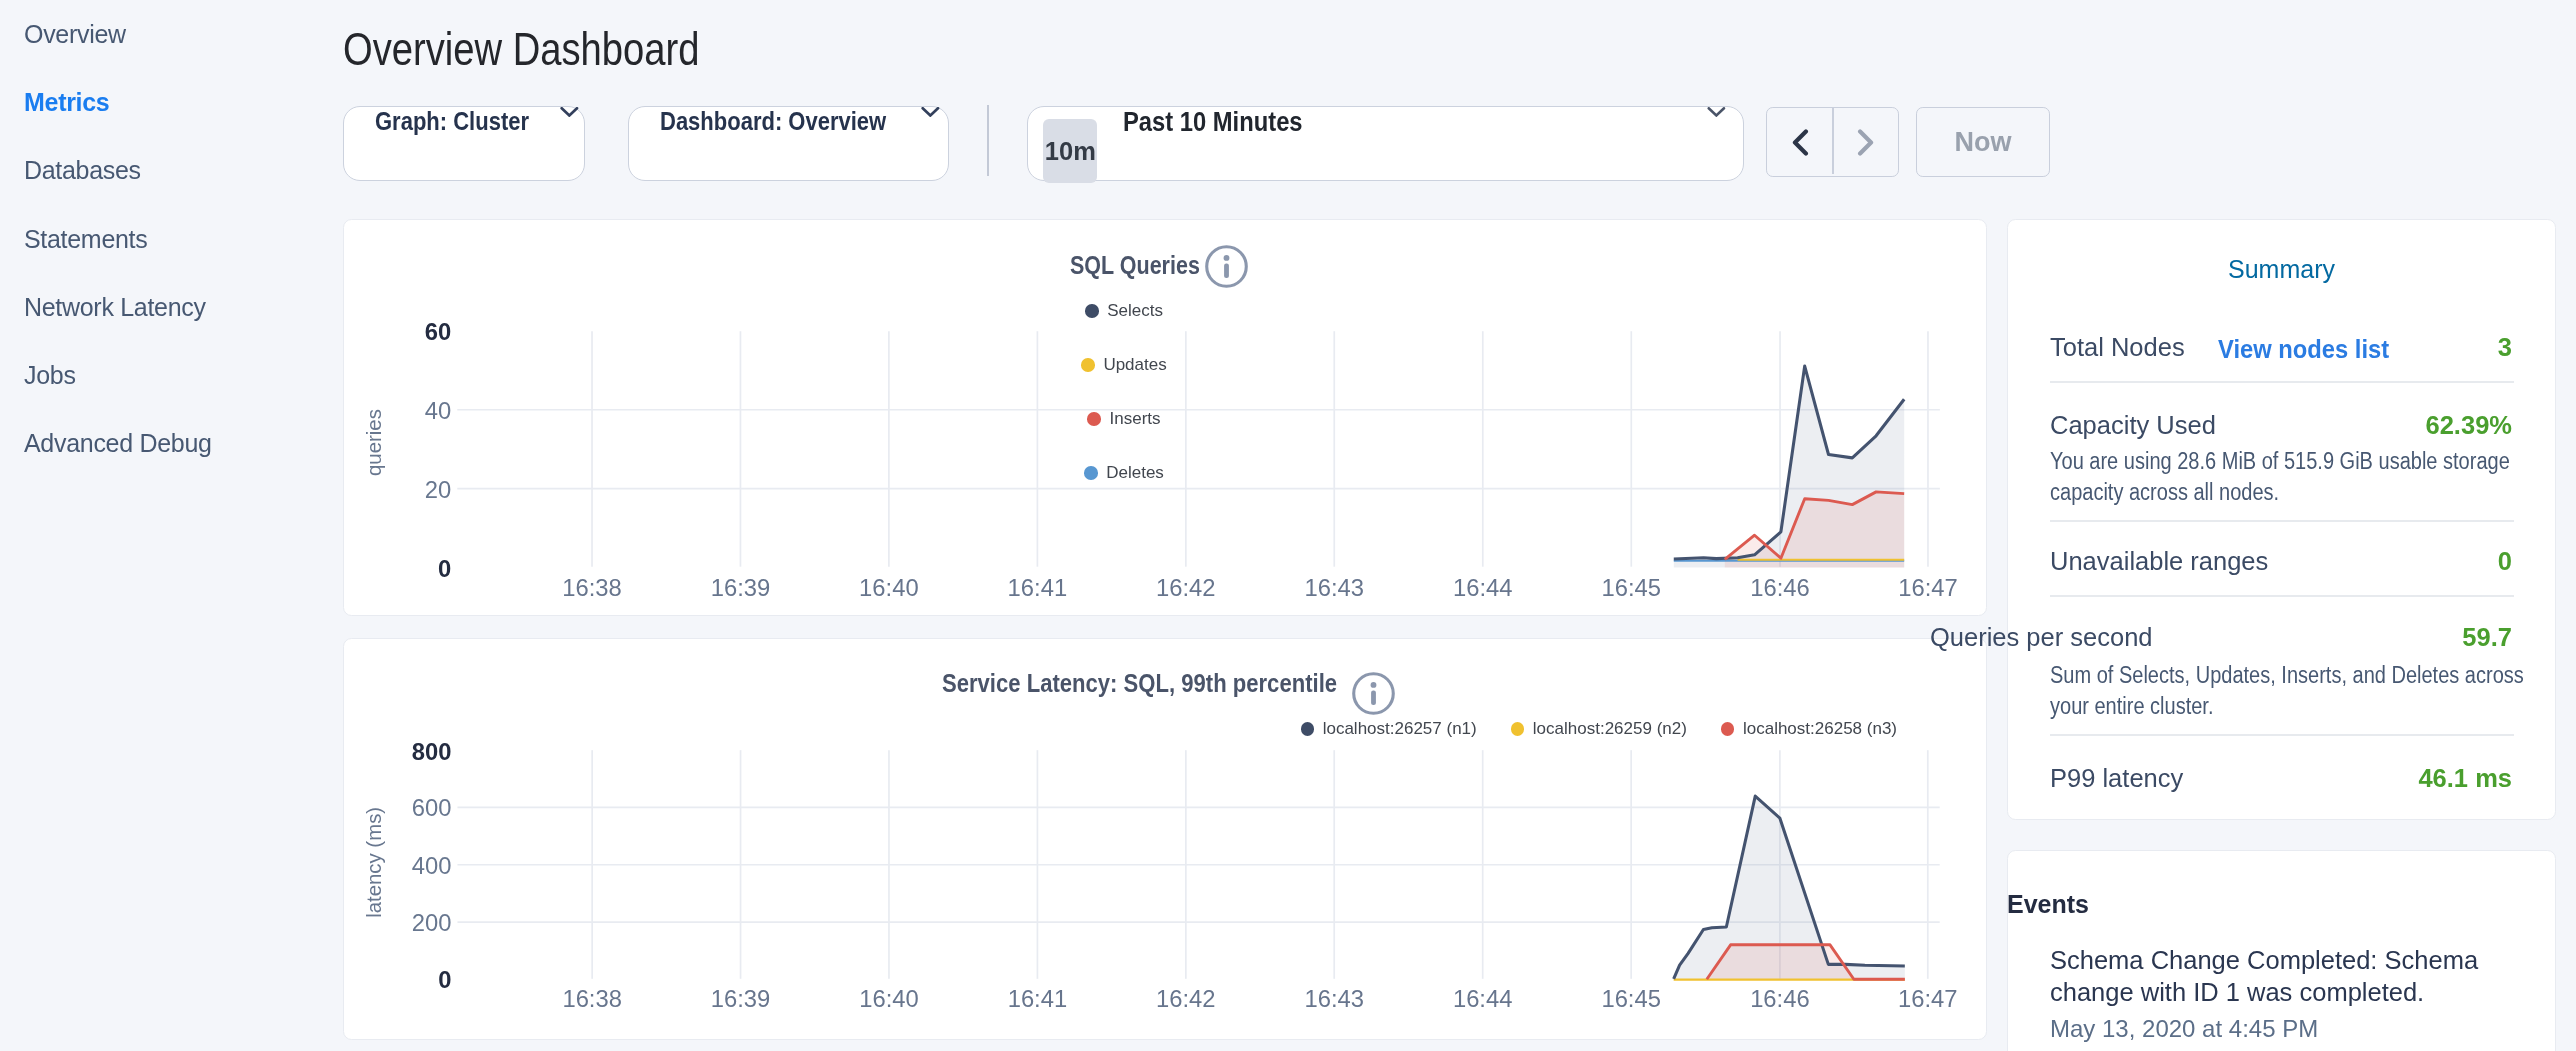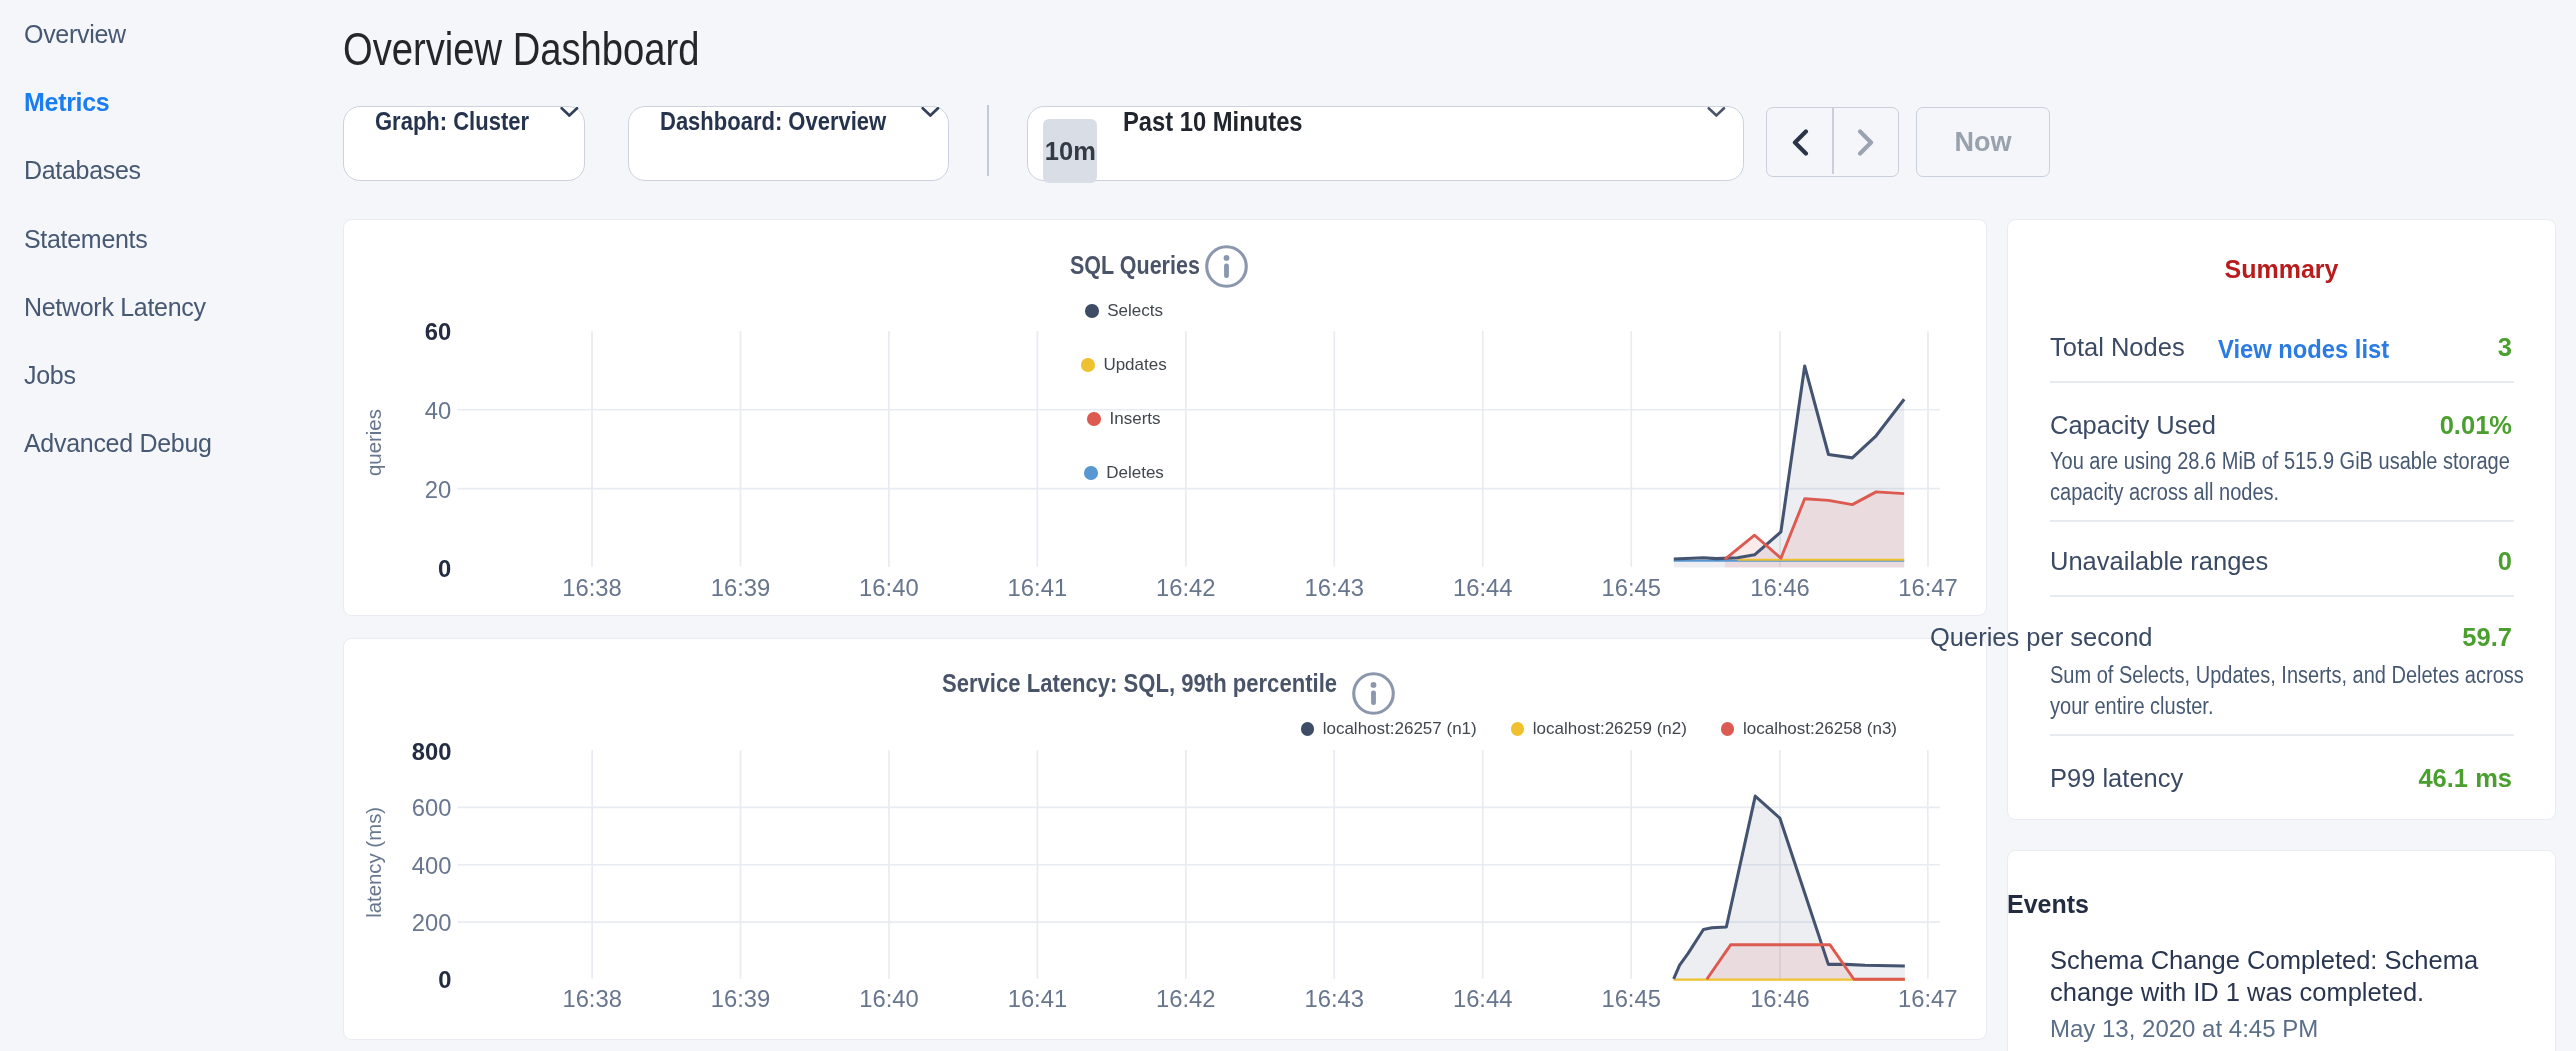--- a/index.html
+++ b/index.html
@@ -190,27 +190,27 @@
     </g>
   </g>
   <path d="M1565 401 L1572 385 L1582 371 L1600 343 L1610 341 L1627 340 L1661 186 L1690 212 L1747 384 L1767 384 L1790 385 L1837 386 L1837 401.5 L1565 401.5 Z" fill="rgba(137,151,172,0.16)" stroke="none"></path>
   <path d="M1604 401.5 L1632 361 L1749 361 L1777 401.5 Z" fill="rgba(220,90,80,0.12)" stroke="none"></path>
   <polyline points="1565,402 1837,402" fill="none" stroke="#f0c12f" stroke-width="2.5"></polyline>
   <polyline points="1565,401 1572,385 1582,371 1600,343 1610,341 1627,340 1661,186 1690,212 1747,384 1767,384 1790,385 1837,386" fill="none" stroke="#44536f" stroke-width="3.6" stroke-linejoin="round"></polyline>
   <polyline points="1604,401.5 1632,361 1749,361 1777,401.5 1837,401.5" fill="none" stroke="#dc5a50" stroke-width="3.4" stroke-linejoin="round"></polyline>
 </svg>
 
 <div class="card" style="left:2007px; top:219px; width:549px; height:601px;"></div>
-<div class="abs" style="left:2007px; top:255px; width:549px; text-align:center; font-weight:700; font-size:25px; color:#b91c1c;">Summary</div>
+<div class="abs" style="left:2007px; top:255px; width:549px; text-align:center; font-weight:400; font-size:25px; color:#0369a1;">Summary</div>
 <div class="abs sumlabel" style="left:2050px; top:333px;">Total Nodes</div>
 <div class="abs" style="left:2218px; top:335px; font-weight:700; font-size:25px; color:#2b7ce2; white-space:nowrap; transform:scaleX(0.95); transform-origin:left top;">View nodes list</div>
 <div class="abs green" style="right:64px; top:333px;">3</div>
 <div class="divider" style="top:381px;"></div>
 <div class="abs sumlabel" style="left:2050px; top:411px;">Capacity Used</div>
-<div class="abs green" style="right:64px; top:411px;">0.01%</div>
+<div class="abs green" style="right:64px; top:411px;">62.39%</div>
 <div class="abs desc" style="left:2050px; top:446px;">You are using 28.6 MiB of 515.9 GiB usable storage<br>capacity across all nodes.</div>
 <div class="divider" style="top:520px;"></div>
 <div class="abs sumlabel" style="left:2050px; top:547px;">Unavailable ranges</div>
 <div class="abs green" style="right:64px; top:547px;">0</div>
 <div class="divider" style="top:595px;"></div>
 <div class="abs sumlabel" style="left:1930px; top:623px;">Queries per second</div>
 <div class="abs green" style="right:64px; top:623px;">59.7</div>
 <div class="abs desc" style="left:2050px; top:660px;">Sum of Selects, Updates, Inserts, and Deletes across<br>your entire cluster.</div>
 <div class="divider" style="top:734px;"></div>
 <div class="abs sumlabel" style="left:2050px; top:764px;">P99 latency</div>

